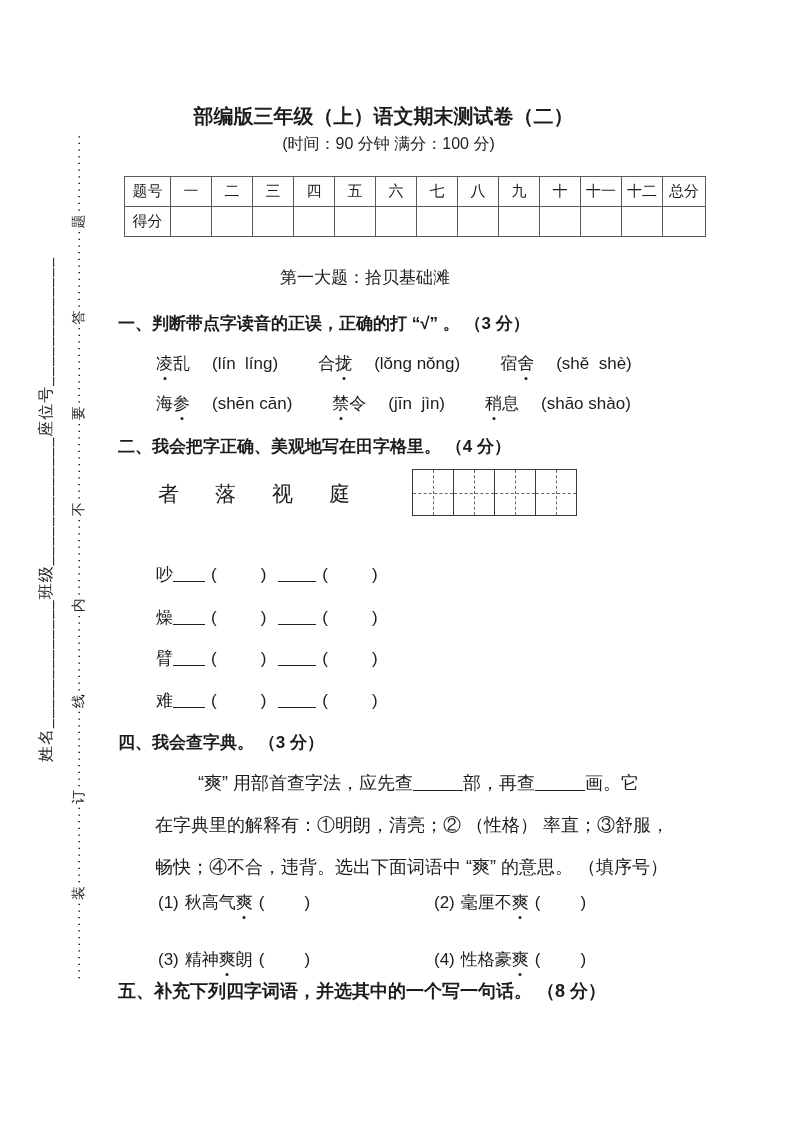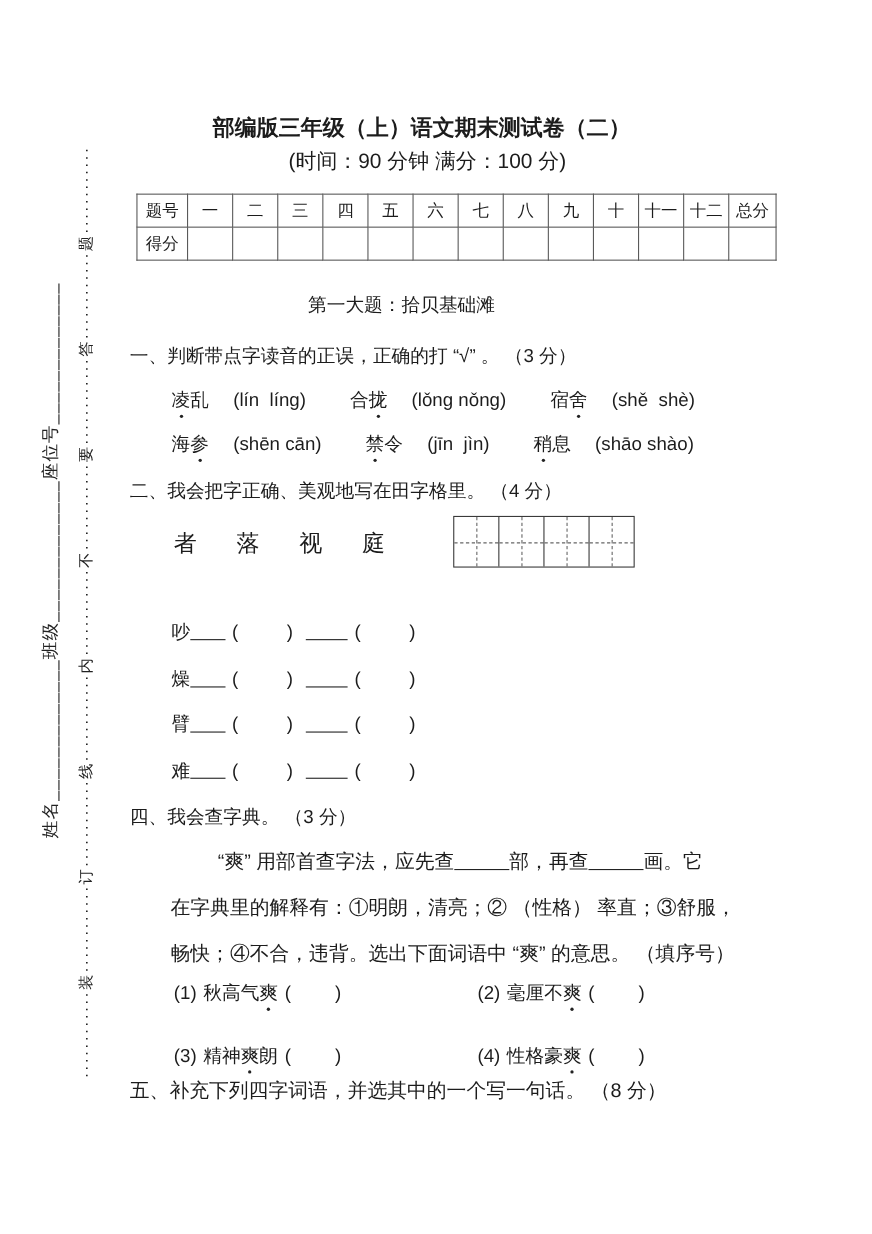--- a/index.html
+++ b/index.html
@@ -5,30 +5,30 @@
   html,body{margin:0;padding:0;}
   body{width:793px;height:1122px;background:#ffffff;font-family:"Liberation Sans",sans-serif;color:#1c1c1c;}
   .page{position:relative;width:793px;height:1122px;background:#fff;overflow:hidden;}
 
   
   .rot{position:absolute;transform:rotate(-90deg);transform-origin:left top;white-space:pre;}
   .names-line{left:36px;top:762px;font-size:16px;letter-spacing:1px;color:#222;}
   .binding-line{left:70px;top:980px;font-size:14px;letter-spacing:2px;color:#222;}
 
   .title{position:absolute;top:103px;left:0;right:26px;text-align:center;font-size:20px;font-weight:bold;}
-  .subtitle{position:absolute;top:134px;left:0;right:16px;text-align:center;font-size:19px;}
+  .subtitle{position:absolute;top:134px;left:0;right:16px;text-align:center;font-size:16px;}
 
   table.score{position:absolute;left:124px;top:176px;border-collapse:collapse;table-layout:fixed;}
   table.score td{border:1px solid #5a5a5a;height:29px;text-align:center;font-size:15px;padding:0;width:40px;}
   table.score td.corner{width:45px;}
   table.score td.last{width:42px;}
 
   .sec-title{position:absolute;top:266px;left:280px;font-size:17px;}
 
-  .qh{position:absolute;left:118px;font-size:17px;font-weight:normal;white-space:pre;text-align:center;}
+  .qh{position:absolute;left:118px;font-size:17px;font-weight:bold;white-space:pre;text-align:center;}
   .q1row{position:absolute;left:156px;display:flex;gap:40px;font-size:17px;white-space:pre;}
   .pinyin{white-space:pre;margin-left:22px;}
   .word{white-space:pre;}
 
   .emph{position:relative;display:inline-block;}
   .emph::after{content:"";position:absolute;left:50%;bottom:-5px;width:3px;height:3px;border-radius:50%;background:#222;transform:translateX(-50%);}
 
   .blank{display:inline-block;border-bottom:1.6px solid #222;height:15px;vertical-align:-2px;}
   .w32{width:32px;} .w38{width:38px;} .w50{width:50px;}
   .pgap{display:inline-block;} .g44{width:44px;} .g40{width:40px;}

